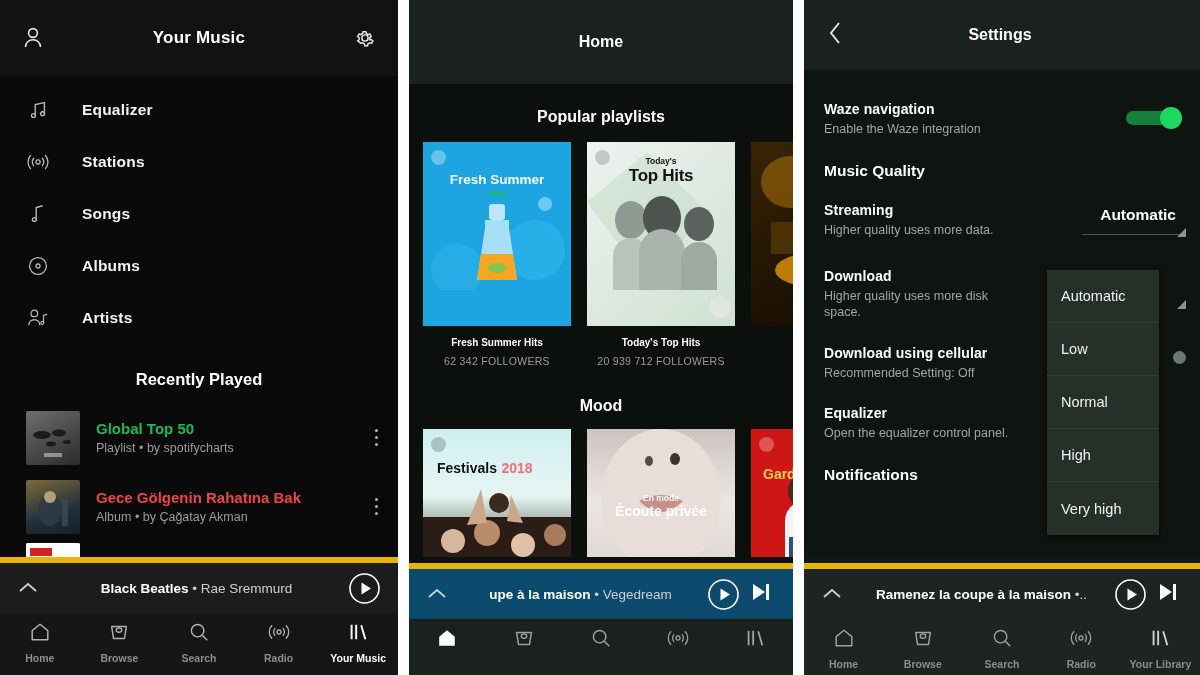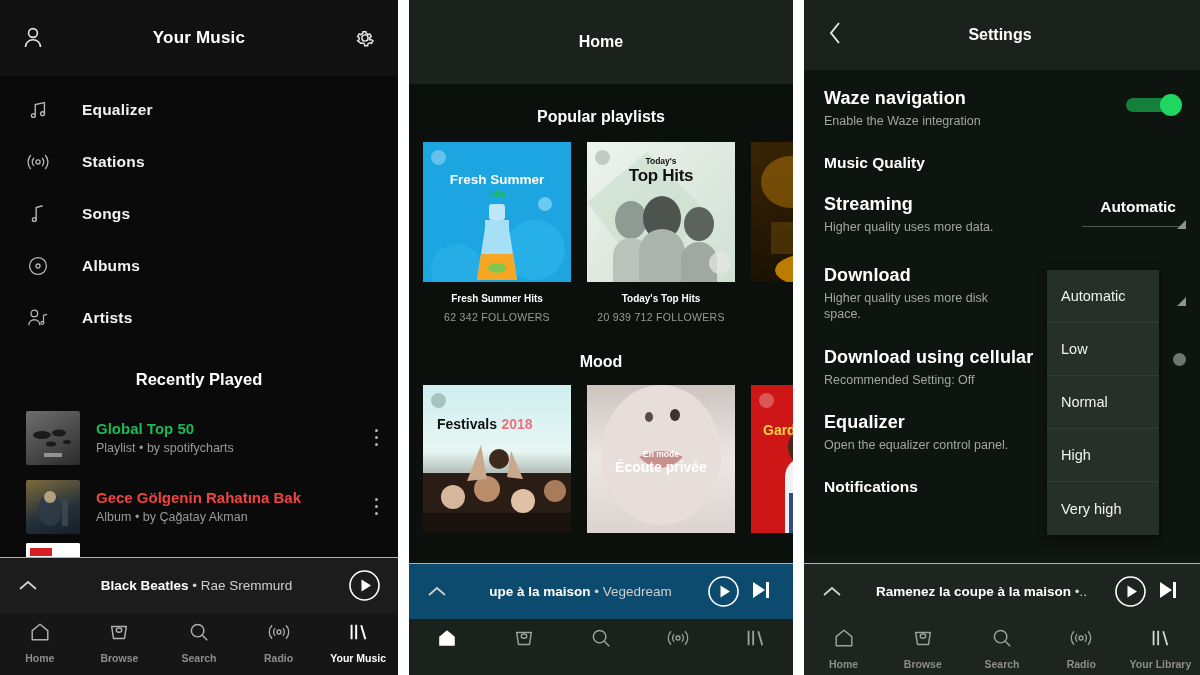--- a/index.html
+++ b/index.html
@@ -44,21 +44,21 @@
   .rp-name { font-size:15px; font-weight:600; color:#ef4444; white-space:nowrap; overflow:hidden; text-overflow:ellipsis;}
   .rp-name.green { color:#1db954; }
   .rp-sub { font-size:12.5px; color:#9a9a9a; margin-top:4px; white-space:nowrap; overflow:hidden; text-overflow:ellipsis;}
   .dots { width:20px; display:flex; flex-direction:column; align-items:center; gap:4px; }
   .dots i { width:3px; height:3px; border-radius:50%; background:#b3b3b3; display:block;}
 
   
   .nowbar {
     position:absolute; left:0; right:0; height:56px; background:#1c1c1c;
     display:flex; align-items:center; padding:0 18px; gap:10px;
-    border-top:1px solid #eab308;
+    border-top:6px solid #eab308;
   }
   .nowbar .chev { width:26px; color:#cfcfcf; }
   .nowbar .np-txt { flex:1; text-align:center; font-size:13.5px; color:#cfcfcf; white-space:nowrap; overflow:hidden; text-overflow:ellipsis;}
   .nowbar .np-txt b { color:#fff; font-weight:bold;}
   .playbtn { width:31px; height:31px; flex:0 0 31px;}
   .nextbtn { width:26px; flex:0 0 26px; }
 
   .tabbar {
     position:absolute; left:0; right:0; bottom:0; height:62px;
     background:#161616; display:flex; align-items:flex-start; padding-top:8px;
@@ -67,33 +67,33 @@
   .tab .tl { font-size:10.5px; color:#8d8d8d; font-weight:600; }
   .tab.active .tl { color:#ffffff; }
 
   
   .p2-header { height:84px; background:#1b211c; display:flex; align-items:center; justify-content:center;}
   .p2-title { color:#fff; font-weight:bold; font-size:16px;}
   .p2-body { position:absolute; top:84px; left:0; right:0; bottom:118px; background:#0b100c; overflow:hidden;}
   .sec-title { text-align:center; color:#fff; font-weight:bold; font-size:16px; margin-top:24px;}
   .cardrow { display:flex; gap:16px; padding-left:14px; margin-top:16px;}
   .card { width:148px; flex:0 0 148px;}
-  .card-art { width:148px; height:140px; position:relative; overflow:hidden;}
+  .card-art { width:148px; height:184px; position:relative; overflow:hidden;}
   .card-name { text-align:center; color:#fff; font-size:10px; font-weight:bold; margin-top:11px; white-space:nowrap; overflow:hidden;}
   .card-sub { text-align:center; color:#9a9a9a; font-size:10.5px; margin-top:7px; letter-spacing:.3px; white-space:nowrap; overflow:hidden;}
   .sp-badge { position:absolute; top:8px; left:8px; width:15px; height:15px; border-radius:50%; background:rgba(255,255,255,.32);}
   .mood-row { margin-top:14px; }
   .mood-art { width:148px; height:148px; position:relative; overflow:hidden;}
 
   
   .p3-header { height:70px; background:#1b211c; display:flex; align-items:center; padding:0 24px;}
   .p3-title { flex:1; text-align:center; color:#fff; font-weight:bold; font-size:16px; margin-left:-18px;}
   .set-body { position:absolute; top:70px; left:0; right:0; bottom:118px; background:#0e140f; padding:18px 0 0 0;}
   .set-item { padding:0 20px; margin-bottom:24px; position:relative;}
-  .set-ttl { color:#fff; font-size:18px; font-weight:bold; letter-spacing:.1px;}
+  .set-ttl { color:#fff; font-size:14px; font-weight:bold; letter-spacing:.1px;margin-top:13px;}
   .set-sub { color:#9fa79f; font-size:12.5px; margin-top:5px; line-height:1.25;}
   .set-head { color:#fff; font-size:15.5px; font-weight:bold; margin:0 0 22px 20px;}
   .toggle { position:absolute; right:18px; top:6px; width:56px; height:22px; }
   .toggle .trk { position:absolute; left:0; top:4px; width:42px; height:14px; border-radius:7px; background:#14803a;}
   .toggle .knb { position:absolute; right:0; top:0; width:22px; height:22px; border-radius:50%; background:#1ed760;}
   .sel-value { position:absolute; right:24px; top:4px; color:#fff; font-size:15.5px; font-weight:bold;}
   .sel-under { position:absolute; right:14px; top:32px; width:104px; height:1px; background:#4c554e;}
   .sel-caret { position:absolute; right:14px; top:26px; width:0; height:0;
     border-left:9px solid transparent; border-bottom:9px solid #8b948c;}
   .dropdown {

